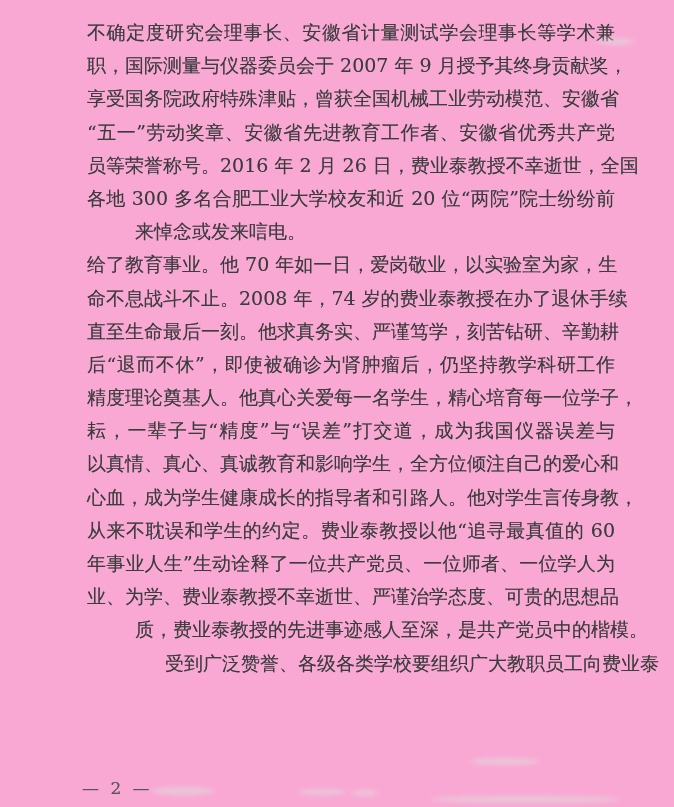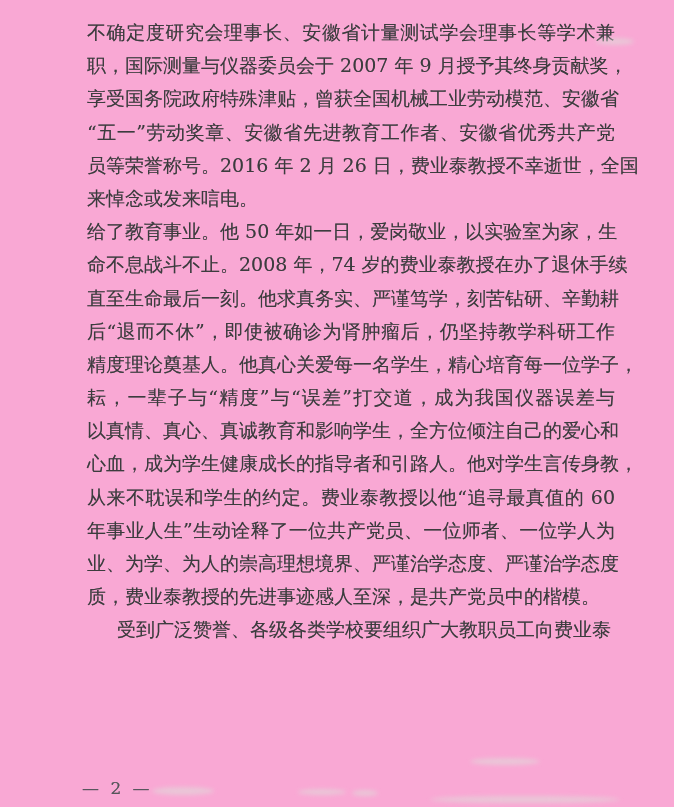--- a/index.html
+++ b/index.html
@@ -33,20 +33,21 @@
     height:33.2px;
     color:#3c3c3e;
     white-space:nowrap;
     text-align:justify;
     text-align-last:justify;
     text-shadow:0 0 .6px rgba(70,70,75,.55);
     letter-spacing:0;
   }
   .tline.last{
     text-align-last:left;
+    margin-left:48px;
   }
   .tline.indent{
     text-indent:30px;
   }
   .pagenum{
     position:absolute;
     left:82px;top:778px;
     font-size:17px;
     color:#55555a;
     letter-spacing:3px;
@@ -56,32 +57,33 @@
 </head>
 <body>
 
 <div class="page">
   <div class="textblock" id="textblock">
       <div class="tline">不确定度研究会理事长、安徽省计量测试学会理事长等学术兼</div>
       <div class="tline">职，国际测量与仪器委员会于 2007 年 9 月授予其终身贡献奖，</div>
       <div class="tline">享受国务院政府特殊津贴，曾获全国机械工业劳动模范、安徽省</div>
       <div class="tline">“五一”劳动奖章、安徽省先进教育工作者、安徽省优秀共产党</div>
       <div class="tline">员等荣誉称号。2016 年 2 月 26 日，费业泰教授不幸逝世，全国</div>
+      <div class="tline">各地 300 多名合肥工业大学校友和近 20 位“两院”院士纷纷前</div>
       <div class="tline last">来悼念或发来唁电。</div>
-      <div class="tline">给了教育事业。他 50 年如一日，爱岗敬业，以实验室为家，生</div>
+      <div class="tline">给了教育事业。他 70 年如一日，爱岗敬业，以实验室为家，生</div>
       <div class="tline">命不息战斗不止。2008 年，74 岁的费业泰教授在办了退休手续</div>
       <div class="tline">直至生命最后一刻。他求真务实、严谨笃学，刻苦钻研、辛勤耕</div>
       <div class="tline">后“退而不休”，即使被确诊为肾肿瘤后，仍坚持教学科研工作</div>
       <div class="tline">精度理论奠基人。他真心关爱每一名学生，精心培育每一位学子，</div>
       <div class="tline">耘，一辈子与“精度”与“误差”打交道，成为我国仪器误差与</div>
       <div class="tline">以真情、真心、真诚教育和影响学生，全方位倾注自己的爱心和</div>
       <div class="tline">心血，成为学生健康成长的指导者和引路人。他对学生言传身教，</div>
       <div class="tline">从来不耽误和学生的约定。费业泰教授以他“追寻最真值的 60</div>
       <div class="tline">年事业人生”生动诠释了一位共产党员、一位师者、一位学人为</div>
-      <div class="tline">业、为学、为人的崇高理想境界、严谨治学态度、严谨治学态度</div>
+      <div class="tline">业、为学、费业泰教授不幸逝世、严谨治学态度、可贵的思想品</div>
       <div class="tline last">质，费业泰教授的先进事迹感人至深，是共产党员中的楷模。</div>
       <div class="tline indent last">受到广泛赞誉、各级各类学校要组织广大教职员工向费业泰</div>
     </div>
   <div class="pagenum">— 2 —</div>
   <div id="smudges">
       <div class="smudge" style="left: 470px; top: 758px; width: 70px; height: 7px;"></div>
       <div class="smudge" style="left: 152px; top: 787px; width: 62px; height: 8px;"></div>
       <div class="smudge" style="left: 298px; top: 789px; width: 48px; height: 6px;"></div>
       <div class="smudge" style="left: 352px; top: 790px; width: 26px; height: 6px;"></div>
       <div class="smudge" style="left: 430px; top: 796px; width: 190px; height: 7px;"></div>

